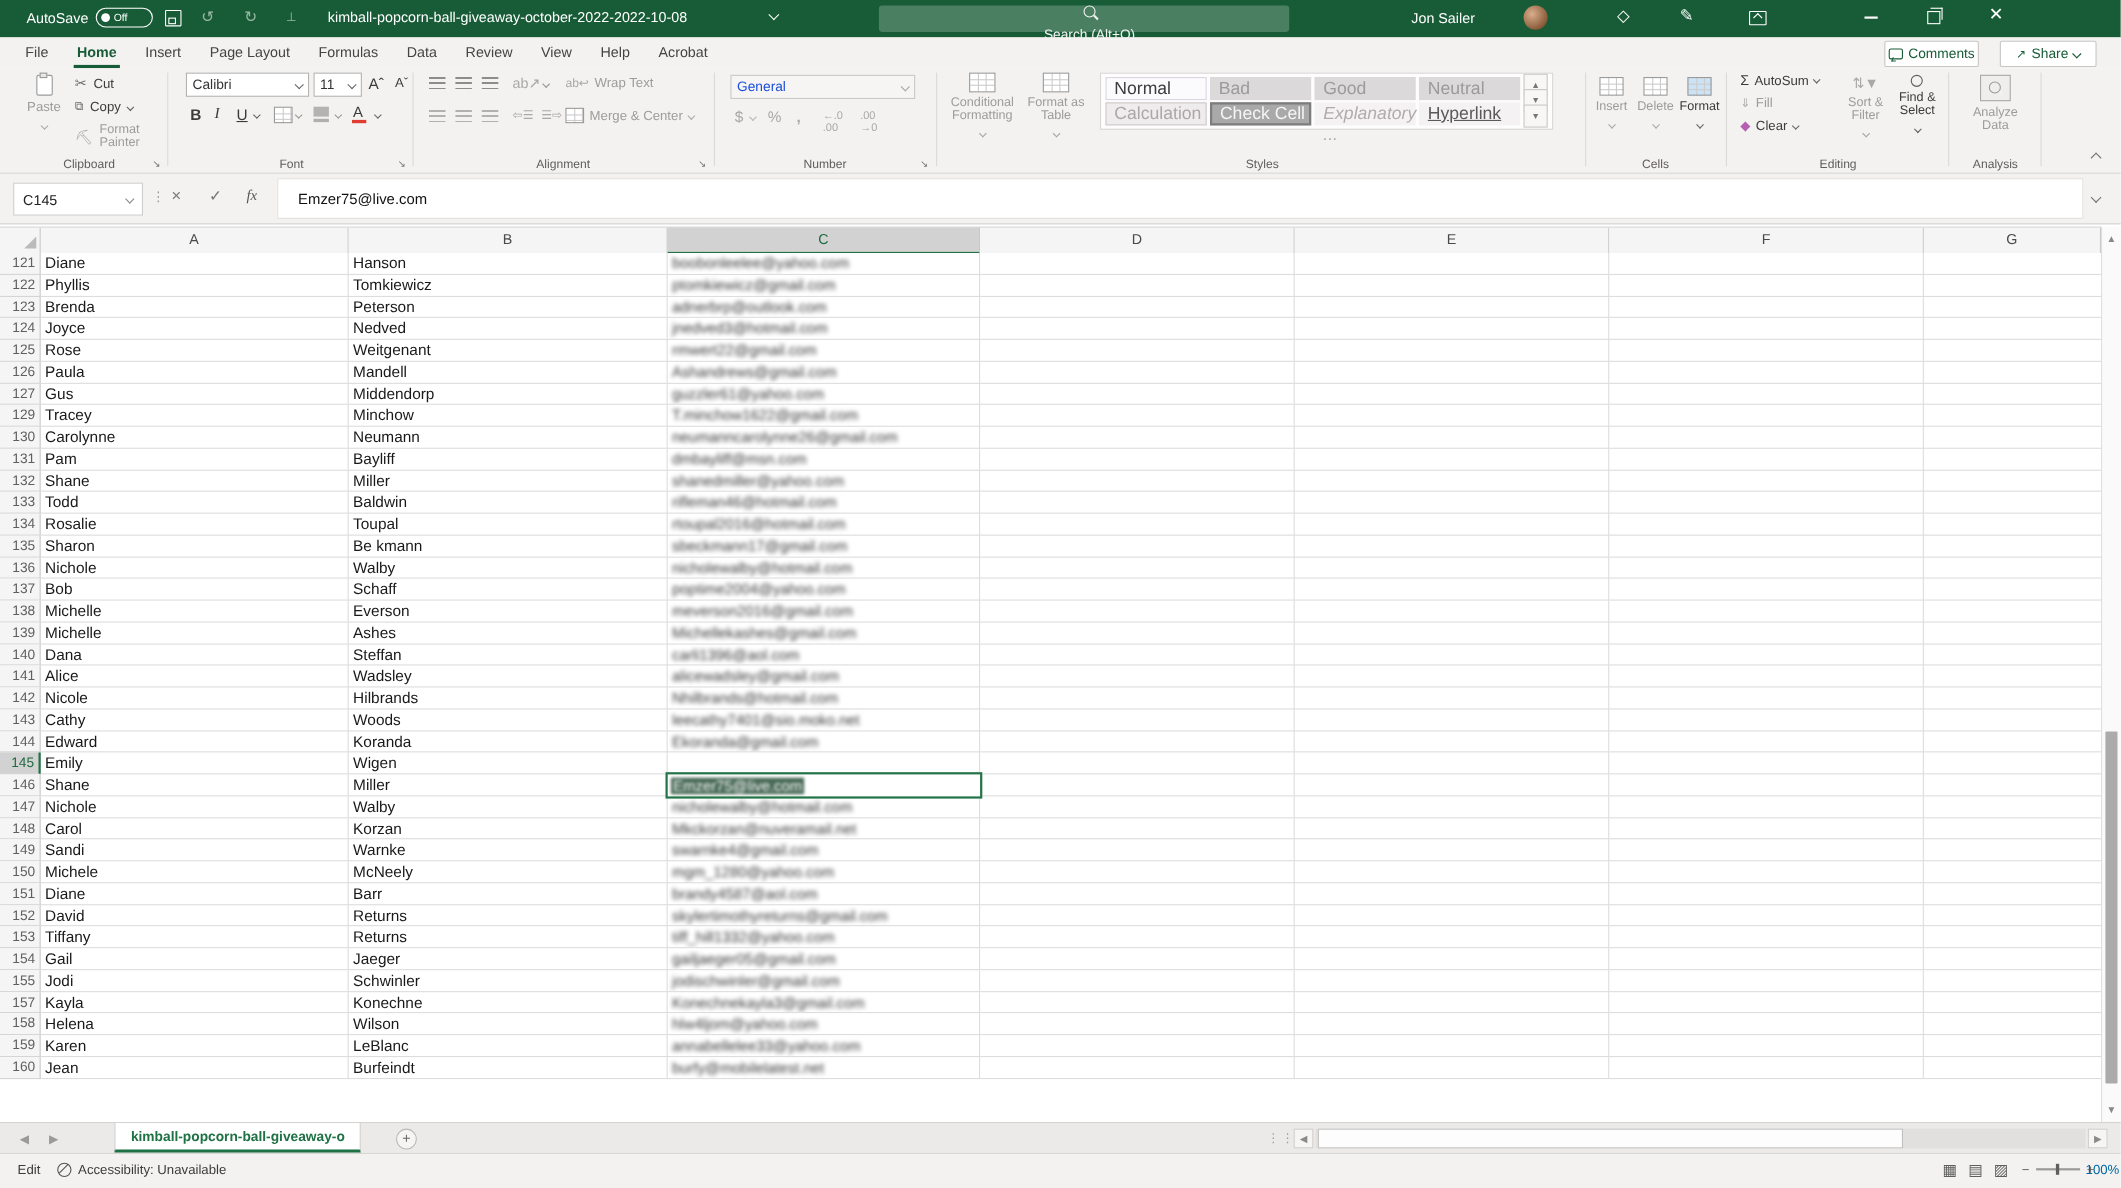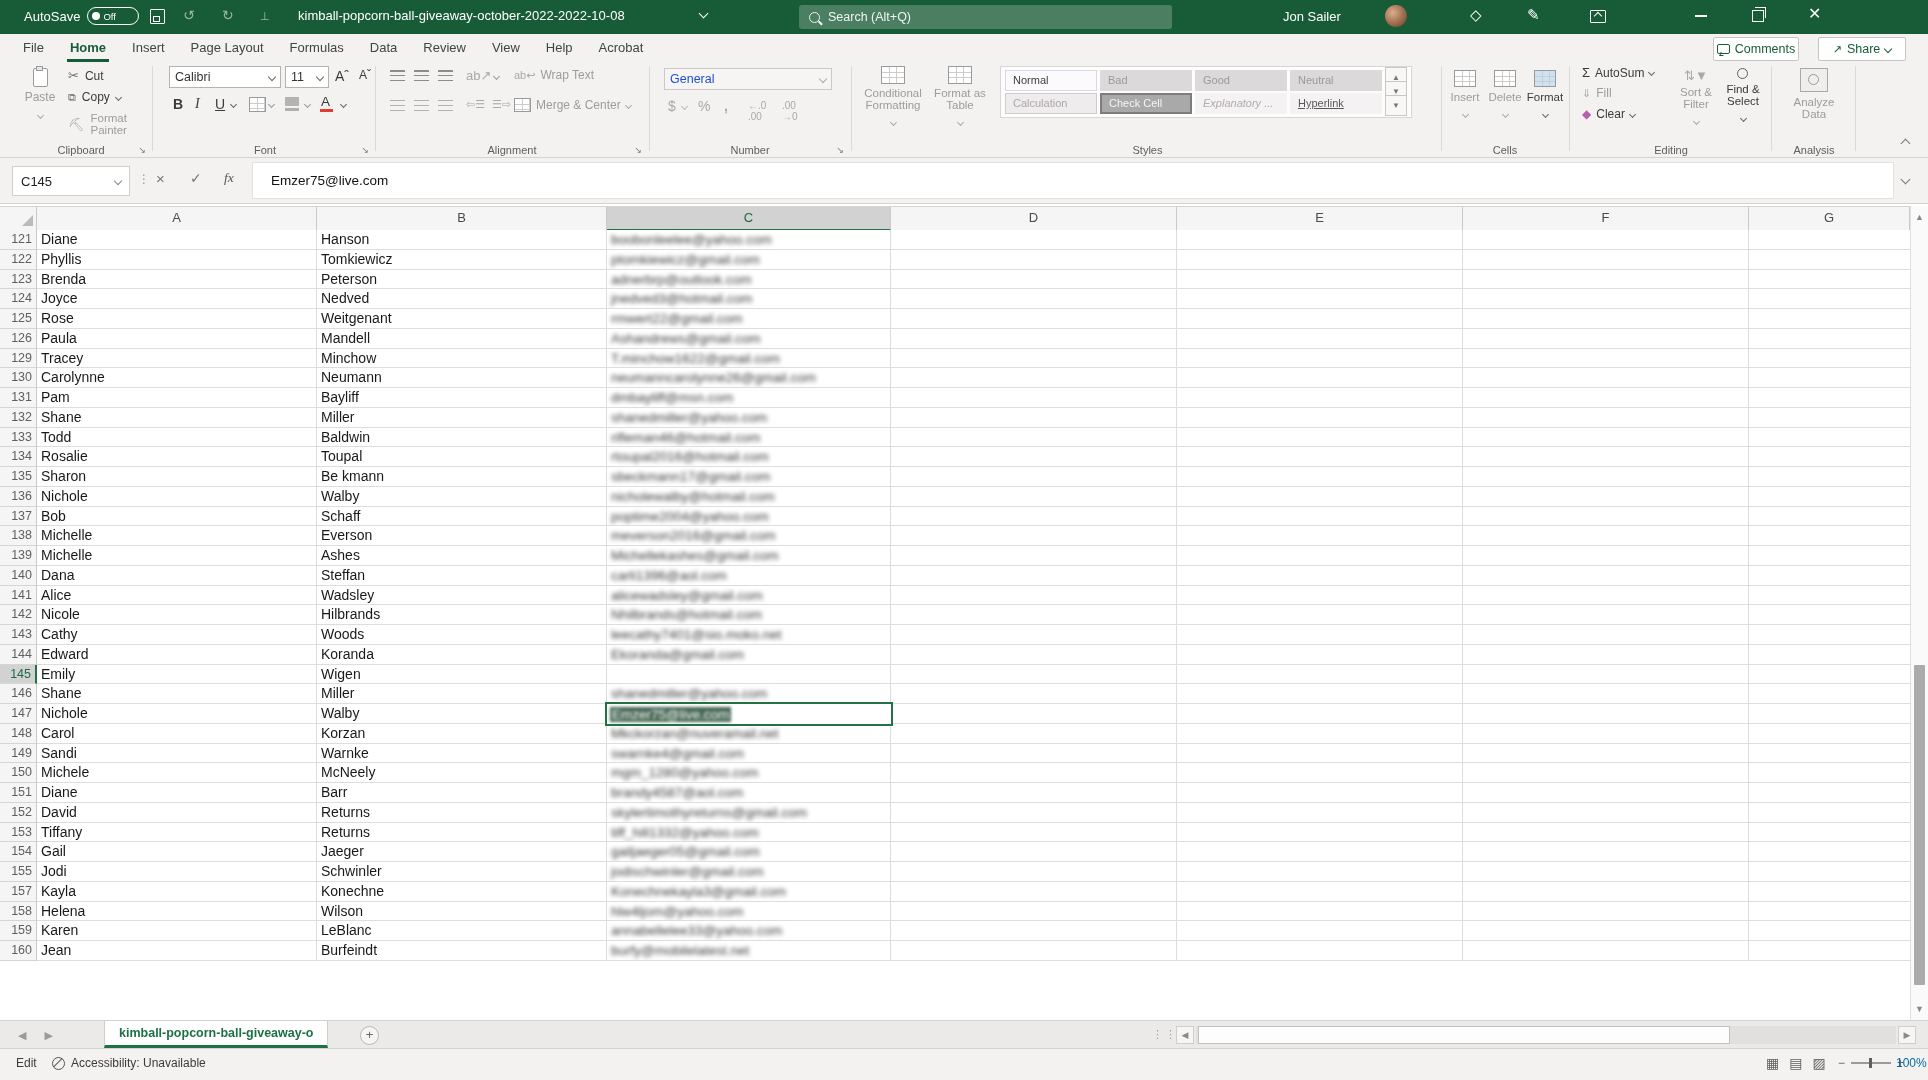--- a/index.html
+++ b/index.html
@@ -17,21 +17,21 @@
   .dim{opacity:.55;}
   #save-ico{left:150px;top:9px;width:13px;height:13px;border:1.5px solid #fff;border-radius:1px;}
   #save-ico::after{content:'';position:absolute;left:2px;top:6px;width:5px;height:4px;border:1px solid #fff;}
   #undo-ico{left:183px;top:8px;}
   #redo-ico{left:222px;top:8px;}
   #qat-chev{left:260px;top:9px;font-size:11px;}
   #filename{left:298px;top:8px;font-size:13px;}
   #filename-chev{left:700px;top:10px;}
   .chev{display:inline-block;width:6px;height:6px;border-right:1.5px solid currentColor;border-bottom:1.5px solid currentColor;transform:rotate(45deg);}
   .chev.up{transform:rotate(-135deg);}
-  #searchbox{left:799px;top:5px;width:363px;height:24px;background:rgba(255,255,255,.22);border-radius:3px;display:flex;align-items:center;padding-left:10px;gap:8px;}
+  #searchbox{left:799px;top:5px;width:363px;height:24px;background:rgba(255,255,255,.22);border-radius:3px;display:flex;align-items:center;padding-left:10px;gap:8px;flex-direction:column;}
   .mag{width:9px;height:9px;border:1.6px solid #f2f2f2;border-radius:50%;position:relative;flex:0 0 auto;}
   .mag::after{content:'';position:absolute;width:5px;height:1.6px;background:#f2f2f2;transform:rotate(45deg);right:-4px;bottom:-2px;}
   #searchbox span{font-size:12.5px;color:#F2F2F2;}
   #username{left:1283px;top:9px;font-size:12.5px;}
   #avatar{left:1385px;top:5px;width:22px;height:22px;border-radius:50%;background:radial-gradient(circle at 35% 35%,#d9ae8c,#8a5c3b 70%,#4c3018);}
   #diamond-ico{left:1470px;top:8px;font-size:15px;}
   #pen-ico{left:1527px;top:8px;font-size:15px;}
   #ribbonopt-ico{left:1590px;top:10px;width:14px;height:11px;border:1.3px solid #fff;border-radius:1px;text-align:center;}
   #ribbonopt-ico i{position:absolute;left:4px;top:2px;width:5px;height:5px;border-left:1.3px solid #fff;border-top:1.3px solid #fff;transform:rotate(45deg);}
   #min-btn{left:1695px;top:15px;width:12px;height:2px;background:#fff;}
@@ -59,21 +59,21 @@
   .rlbl.dis{color:#9E9C9A;}
   .ric{color:#6d6d6d;font-size:13px;}
   .ric.dis{color:#ABA9A7;}
   .lines{display:inline-block;width:15px;height:11px;background:repeating-linear-gradient(to bottom,#8c8c8c 0 1.5px,transparent 1.5px 4.8px);}
   .lines.dis{background:repeating-linear-gradient(to bottom,#b3b1af 0 1.5px,transparent 1.5px 4.8px);}
   .combo{background:#fff;border:1px solid #B5B3B1;height:22px;box-sizing:border-box;display:flex;align-items:center;justify-content:space-between;padding:0 5px;font-size:12.5px;color:#333;}
   .combo .chev{width:5px;height:5px;color:#666;}
   .combo.dis{background:#F6F5F4;color:#1d4ed8;border-color:#CBC9C7;}
   .clipboard-ico{width:13px;height:17px;border:1.4px solid #9a9a9a;border-radius:2px;position:relative;background:#fff;}
   .clipboard-ico::before{content:'';position:absolute;left:2.5px;top:-3px;width:5px;height:3px;border:1.2px solid #9a9a9a;background:#e8e8e8;}
-  .gallery-cell{position:absolute;height:21px;box-sizing:border-box;font-size:11px;line-height:19px;padding-left:7px;border:1px solid transparent;}
+  .gallery-cell{position:absolute;height:21px;box-sizing:border-box;font-size:16px;line-height:19px;padding-left:7px;border:1px solid transparent;}
   .st-normal{background:#FBFAFC;border-color:#DDD5E2;color:#3d3d3d;}
   .st-dis{background:#DBD9DA;color:#9b9b9b;}
   .st-calc{background:#EEECED;color:#ADA6AA;border-color:#CFCACD;}
   .st-check{background:#A9A9A9;color:#F5F5F5;border:2px solid #7d7d7d;line-height:17px;}
   .st-expl{background:#F4F2F3;color:#B1ABAE;font-style:italic;}
   .st-link{background:#F4F2F3;color:#5a5a5a;text-decoration:underline;}
   .gal-btn{position:absolute;left:0;width:22px;height:21px;border:1px solid #C9C7C5;background:#F8F7F6;box-sizing:border-box;color:#777;font-size:8px;text-align:center;line-height:19px;}
   .cellico{width:22px;height:16px;border:1px solid #9a9a9a;background:
      linear-gradient(#ccc 0 0) 0 5px/22px 1px no-repeat,
      linear-gradient(#ccc 0 0) 0 10px/22px 1px no-repeat,
@@ -462,20 +462,30 @@
       <div class="gut">126</div>
       <div class="cell" style="width: 280px;">Paula</div>
       <div class="cell" style="width: 290px;">Mandell</div>
       <div class="cell" style="width: 284px;"><span class="blur">Ashandrews@gmail.com</span></div>
       <div class="cell" style="width: 286px;"></div>
       <div class="cell" style="width: 286px;"></div>
       <div class="cell" style="width: 286px;"></div>
       <div class="cell" style="width: 161px; border-right: none;"></div>
     </div>
     <div class="row">
+      <div class="gut">127</div>
+      <div class="cell" style="width: 280px;">Gus</div>
+      <div class="cell" style="width: 290px;">Middendorp</div>
+      <div class="cell" style="width: 284px;"><span class="blur">guzzler61@yahoo.com</span></div>
+      <div class="cell" style="width: 286px;"></div>
+      <div class="cell" style="width: 286px;"></div>
+      <div class="cell" style="width: 286px;"></div>
+      <div class="cell" style="width: 161px; border-right: none;"></div>
+    </div>
+    <div class="row">
       <div class="gut">129</div>
       <div class="cell" style="width: 280px;">Tracey</div>
       <div class="cell" style="width: 290px;">Minchow</div>
       <div class="cell" style="width: 284px;"><span class="blur">T.minchow1622@gmail.com</span></div>
       <div class="cell" style="width: 286px;"></div>
       <div class="cell" style="width: 286px;"></div>
       <div class="cell" style="width: 286px;"></div>
       <div class="cell" style="width: 161px; border-right: none;"></div>
     </div>
     <div class="row">

